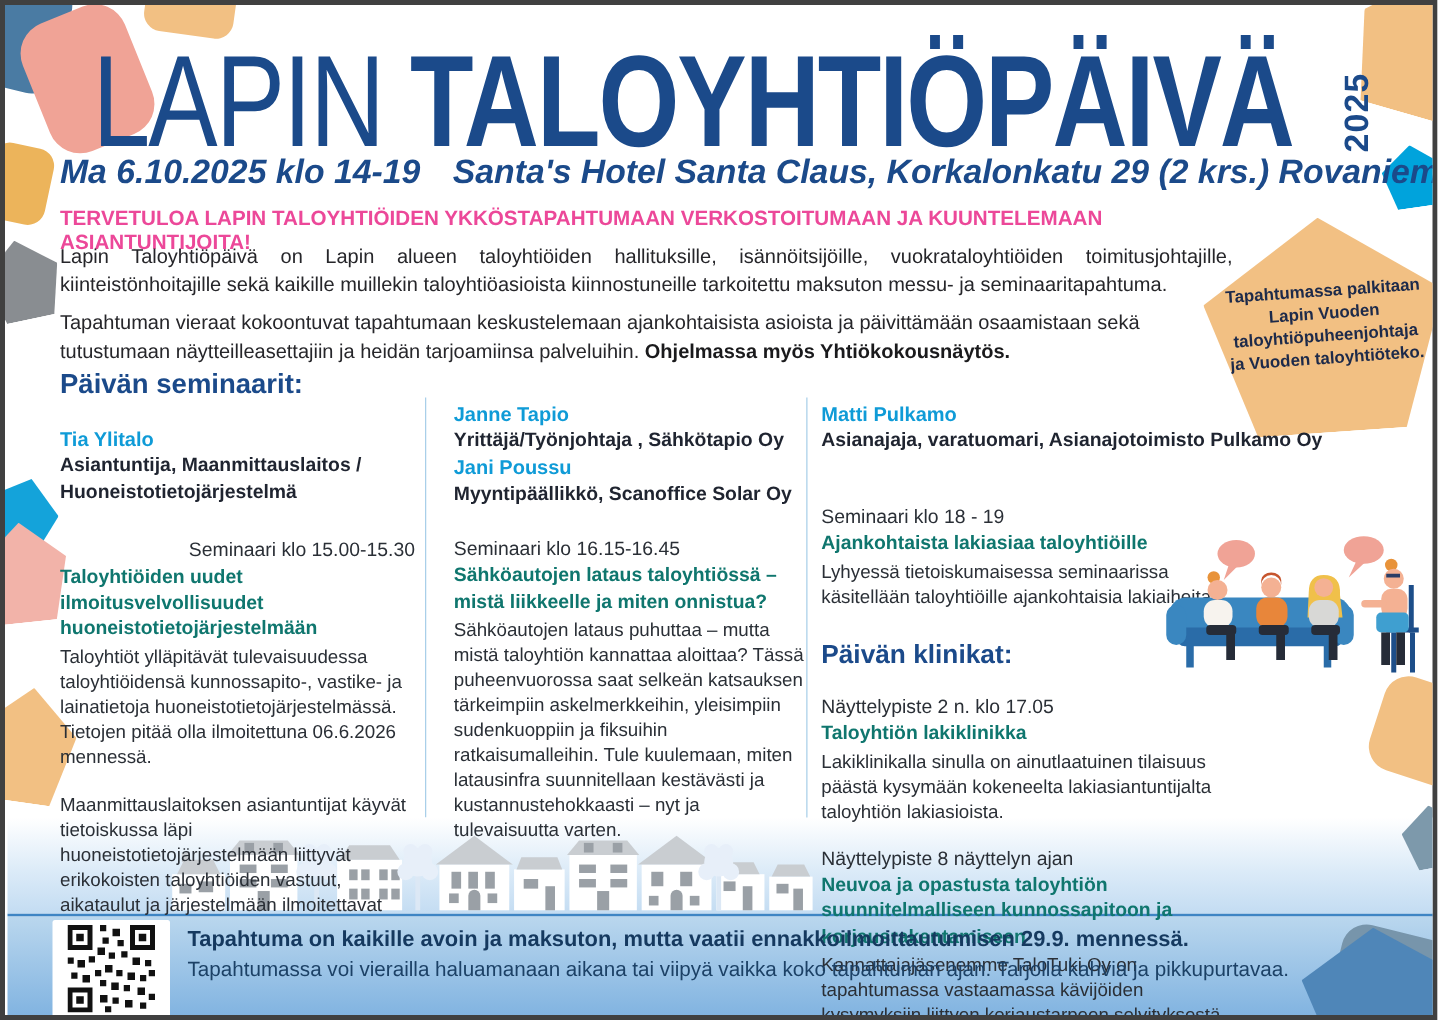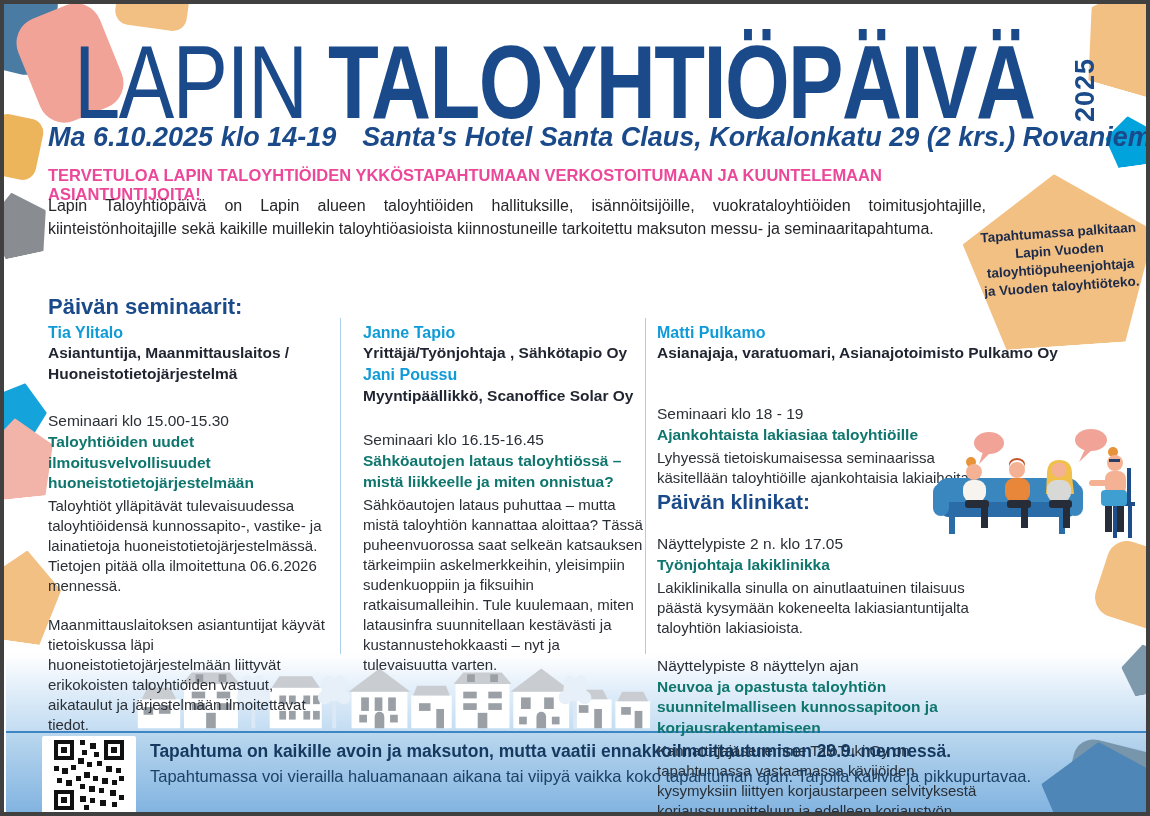--- a/index.html
+++ b/index.html
@@ -43,24 +43,24 @@
   .vline{ width:1px; background:#a9cfe9; top:314px; }
   .vline1{ left:336px; height:336px; }
   .vline2{ left:641px; height:392px; }
   .speaker{ color:#0f9bd7; font-weight:bold; font-size:16px; }
   .role{ font-weight:bold; color:#1f2430; font-size:15.5px; }
   .nowrap{ white-space:nowrap; }
   .time{ margin-top:24px; font-size:15.5px; }
   .topic{ color:#0f766e; font-weight:bold; font-size:15.5px; }
   .body-p{ margin-top:2px; }
   .body-p + .body-p{ margin-top:18px; }
-  .clinics-heading{ font-size:21px; font-weight:bold; color:#1b4a8a; }
+  .clinics-heading{ font-size:21px; font-weight:bold; color:#1b4a8a; margin-top:22px; }
   .clinic{ margin-top:18px; }
   .clinic .loc{ font-size:15.5px; }
-  .mt26{ margin-top:26px; }
+  .mt26{ margin-top:26px;text-align:right; }
   .mt40{ margin-top:40px; }
 
   
   .shape{ pointer-events:none; }
   .rsq{ border-radius:20px; }
   .pent{ clip-path:polygon(50% 0%, 100% 38%, 82% 100%, 18% 100%, 0% 38%); }
 
   
   .houses-band{ left:2px; top:650px; width:1144px; height:77px;
     background:linear-gradient(#ffffff 0%, #dcebf8 55%, #c3dcf2 100%); }
@@ -100,30 +100,34 @@
     <span class="title-light">LAPIN</span>
     <span class="title-bold">TALOYHTIÖPÄIVÄ</span>
   </div>
   <div class="abs year-vert" style="z-index:2;">2025</div>
   <div class="abs date-row" style="z-index:2;">
     <span>Ma 6.10.2025 klo 14-19</span><span class="gap"></span><span>Santa's Hotel Santa Claus, Korkalonkatu 29 (2 krs.) Rovaniemi</span>
   </div>
 
   <div class="abs welcome" style="z-index:2;">TERVETULOA LAPIN TALOYHTIÖIDEN YKKÖSTAPAHTUMAAN VERKOSTOITUMAAN JA KUUNTELEMAAN ASIANTUNTIJOITA!</div>
   <div class="abs intro-p1" style="z-index:2;">Lapin Taloyhtiöpäivä on Lapin alueen taloyhtiöiden hallituksille, isännöitsijöille, vuokrataloyhtiöiden toimitusjohtajille, kiinteistönhoitajille sekä kaikille muillekin taloyhtiöasioista kiinnostuneille tarkoitettu maksuton messu- ja seminaaritapahtuma.</div>
+  <div class="abs intro-p2" style="z-index:2;">
+    <span>Tapahtuman vieraat kokoontuvat tapahtumaan keskustelemaan ajankohtaisista asioista ja päivittämään osaamistaan sekä tutustumaan näytteilleasettajiin ja heidän tarjoamiinsa palveluihin.</span>
+    <b>Ohjelmassa myös Yhtiökokousnäytös.</b>
+  </div>
 
   <div class="abs award" style="z-index:2;">
     <div class="award-text">Tapahtumassa palkitaan Lapin Vuoden taloyhtiöpuheenjohtaja ja Vuoden taloyhtiöteko.</div>
   </div>
 
   <div class="abs sec-heading" style="z-index:2;">Päivän seminaarit:</div>
   <div class="abs vline vline1"></div>
   <div class="abs vline vline2"></div>
 
-  <div class="abs col col1" style="z-index:2;">
+  <div class="abs col col1" style="z-index:2;margin-top:20px;">
     <div class="speaker">Tia Ylitalo</div>
     <div class="role">Asiantuntija, Maanmittauslaitos / Huoneistotietojärjestelmä</div>
     <div class="time mt26">Seminaari klo 15.00-15.30</div>
     <div class="topic">Taloyhtiöiden uudet ilmoitusvelvollisuudet huoneistotietojärjestelmään</div>
     <div class="body-p">Taloyhtiöt ylläpitävät tulevaisuudessa taloyhtiöidensä kunnossapito-, vastike- ja lainatietoja huoneistotietojärjestelmässä. Tietojen pitää olla ilmoitettuna 06.6.2026 mennessä.</div>
     <div class="body-p">Maanmittauslaitoksen asiantuntijat käyvät tietoiskussa läpi huoneistotietojärjestelmään liittyvät erikokoisten taloyhtiöiden vastuut, aikataulut ja järjestelmään ilmoitettavat tiedot.</div>
   </div>
 
   <div class="abs col col2" style="z-index:2;">
     <div class="speaker">Janne Tapio</div>
@@ -139,21 +143,21 @@
     <div class="speaker">Matti Pulkamo</div>
     <div class="role nowrap">Asianajaja, varatuomari, Asianajotoimisto Pulkamo Oy</div>
     <div class="time mt40">Seminaari klo 18 - 19</div>
     <div class="topic">Ajankohtaista lakiasiaa taloyhtiöille</div>
     <div class="body-p">Lyhyessä tietoiskumaisessa seminaarissa käsitellään taloyhtiöille ajankohtaisia lakiaiheita.</div>
 
     <div class="clinics-heading">Päivän klinikat:</div>
 
     <div class="clinic">
       <div class="loc">Näyttelypiste 2 n. klo 17.05</div>
-      <div class="topic">Työnjohtaja lakiklinikka</div>
+      <div class="topic">Taloyhtiön lakiklinikka</div>
       <div class="body-p">Lakiklinikalla sinulla on ainutlaatuinen tilaisuus päästä kysymään kokeneelta lakiasiantuntijalta taloyhtiön lakiasioista.</div>
     </div>
 
     <div class="clinic">
       <div class="loc">Näyttelypiste 8  näyttelyn ajan</div>
       <div class="topic">Neuvoa ja opastusta taloyhtiön suunnitelmalliseen kunnossapitoon ja korjausrakentamiseen</div>
       <div class="body-p">Kannattajajäsenemme TaloTuki Oy on tapahtumassa vastaamassa kävijöiden kysymyksiin liittyen korjaustarpeen selvityksestä korjaussuunnitteluun ja edelleen korjaustyön kilpailutukseen sekä toteutuksen valvontaan.</div>
     </div>
   </div>
 

